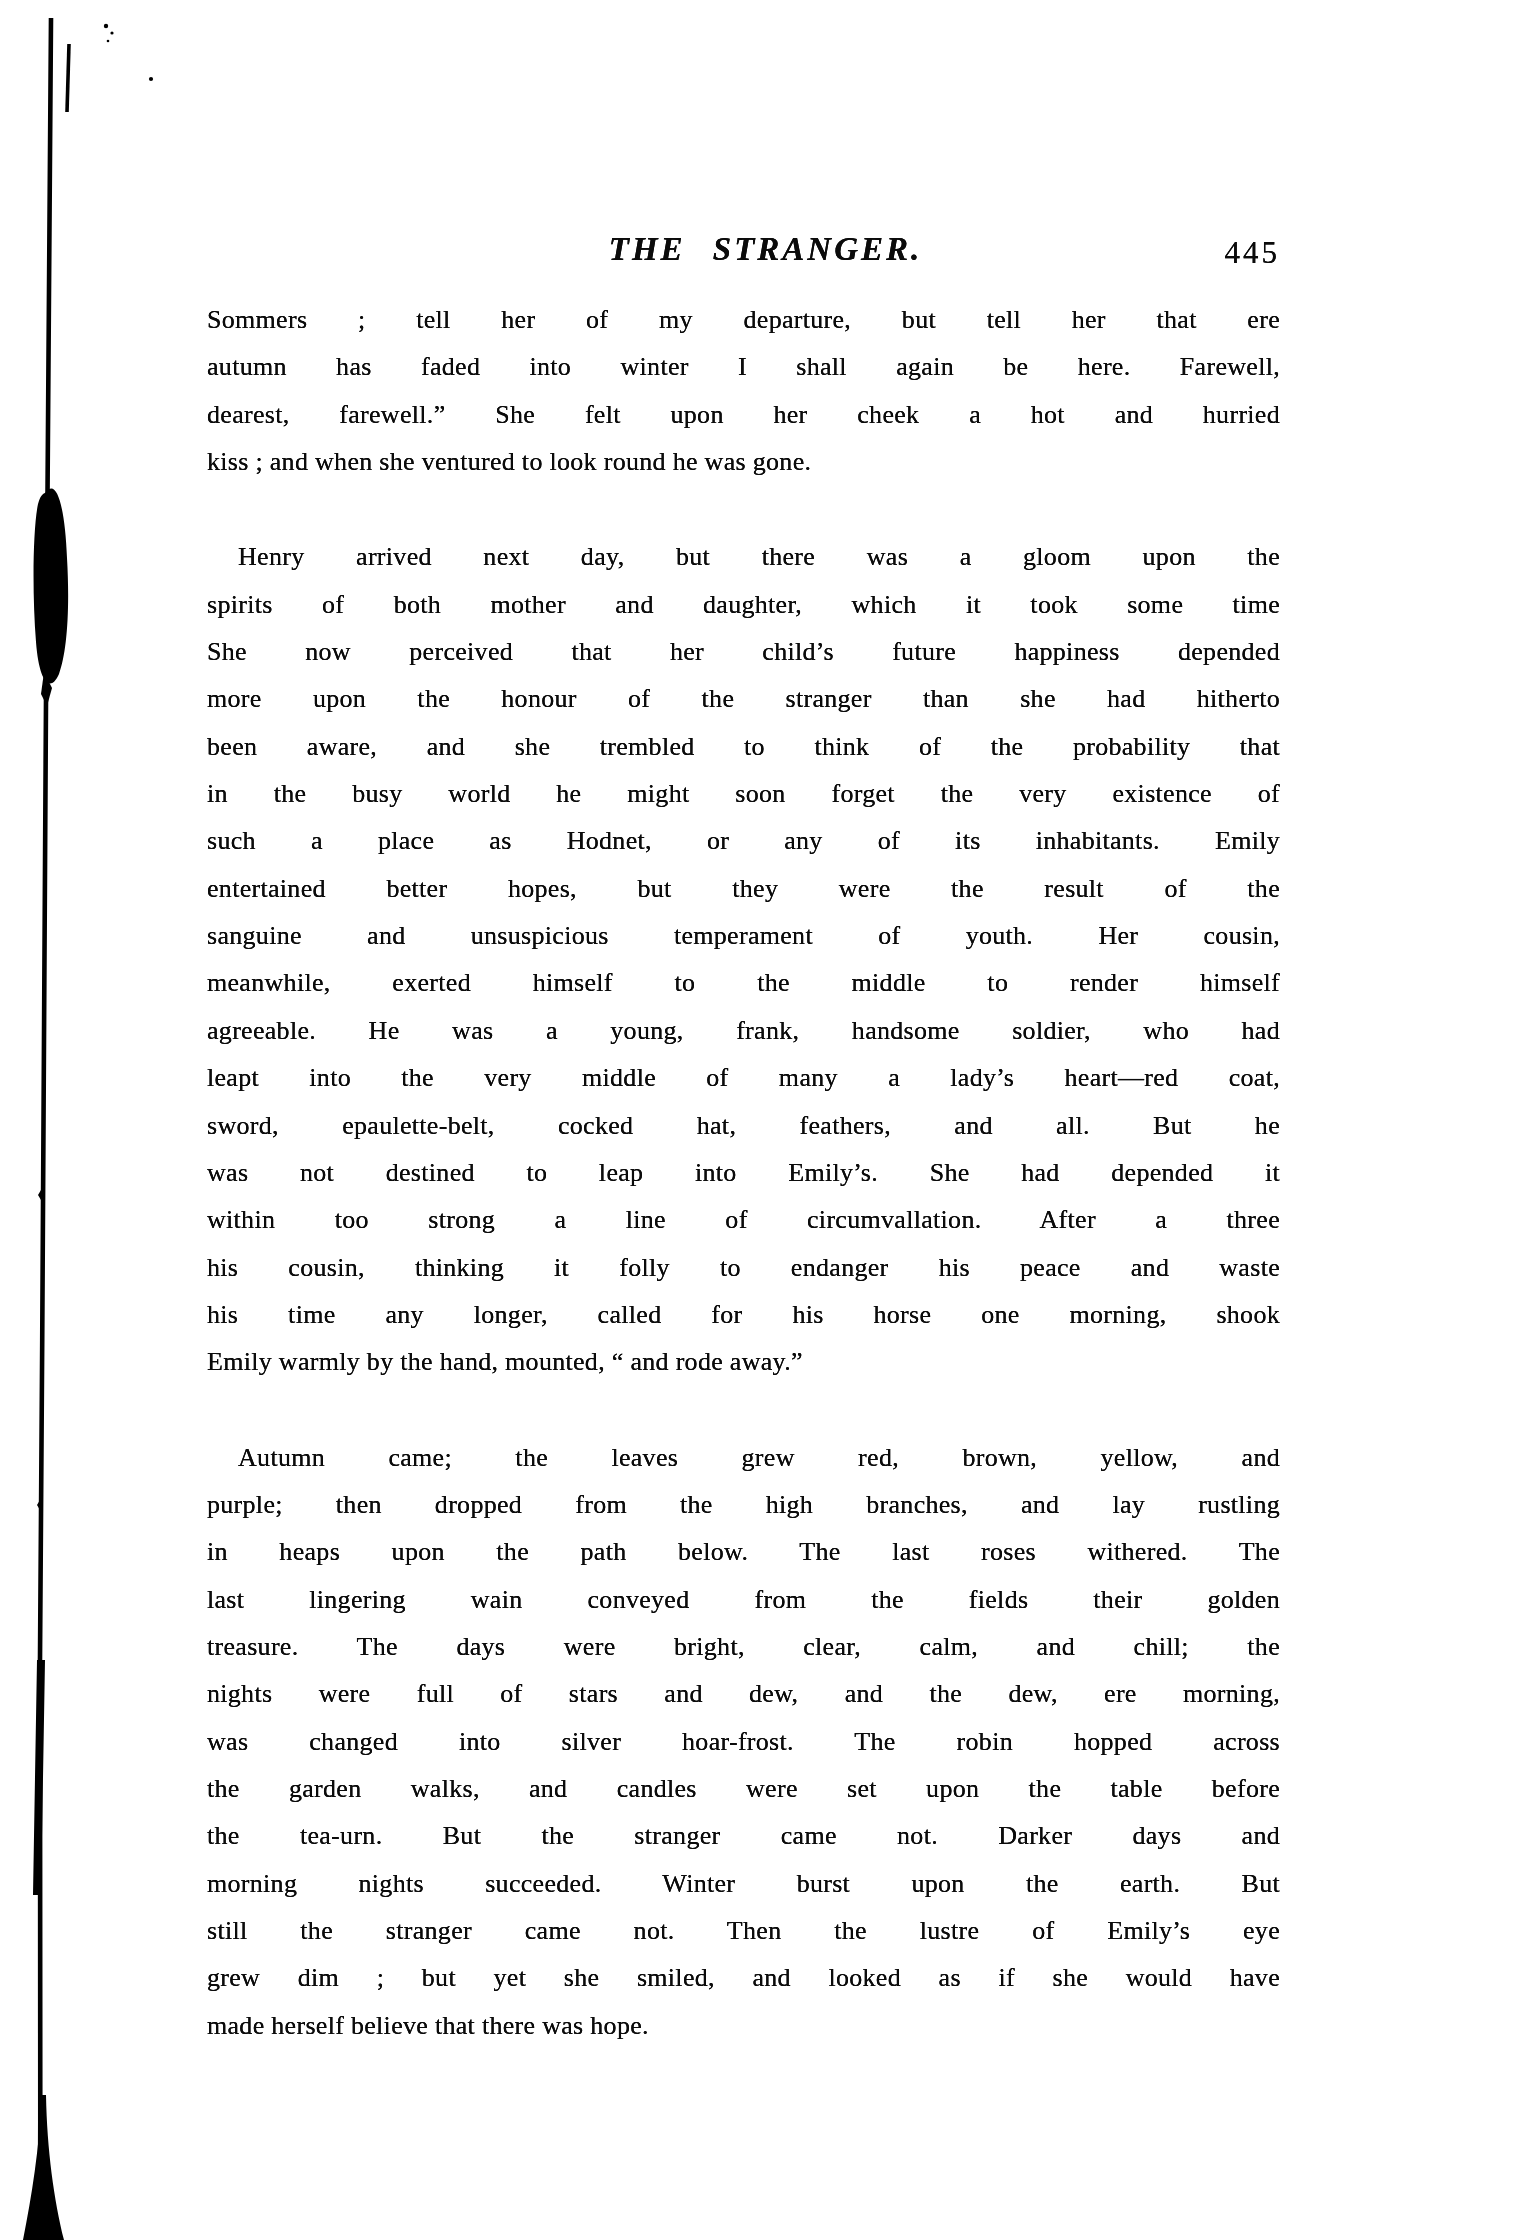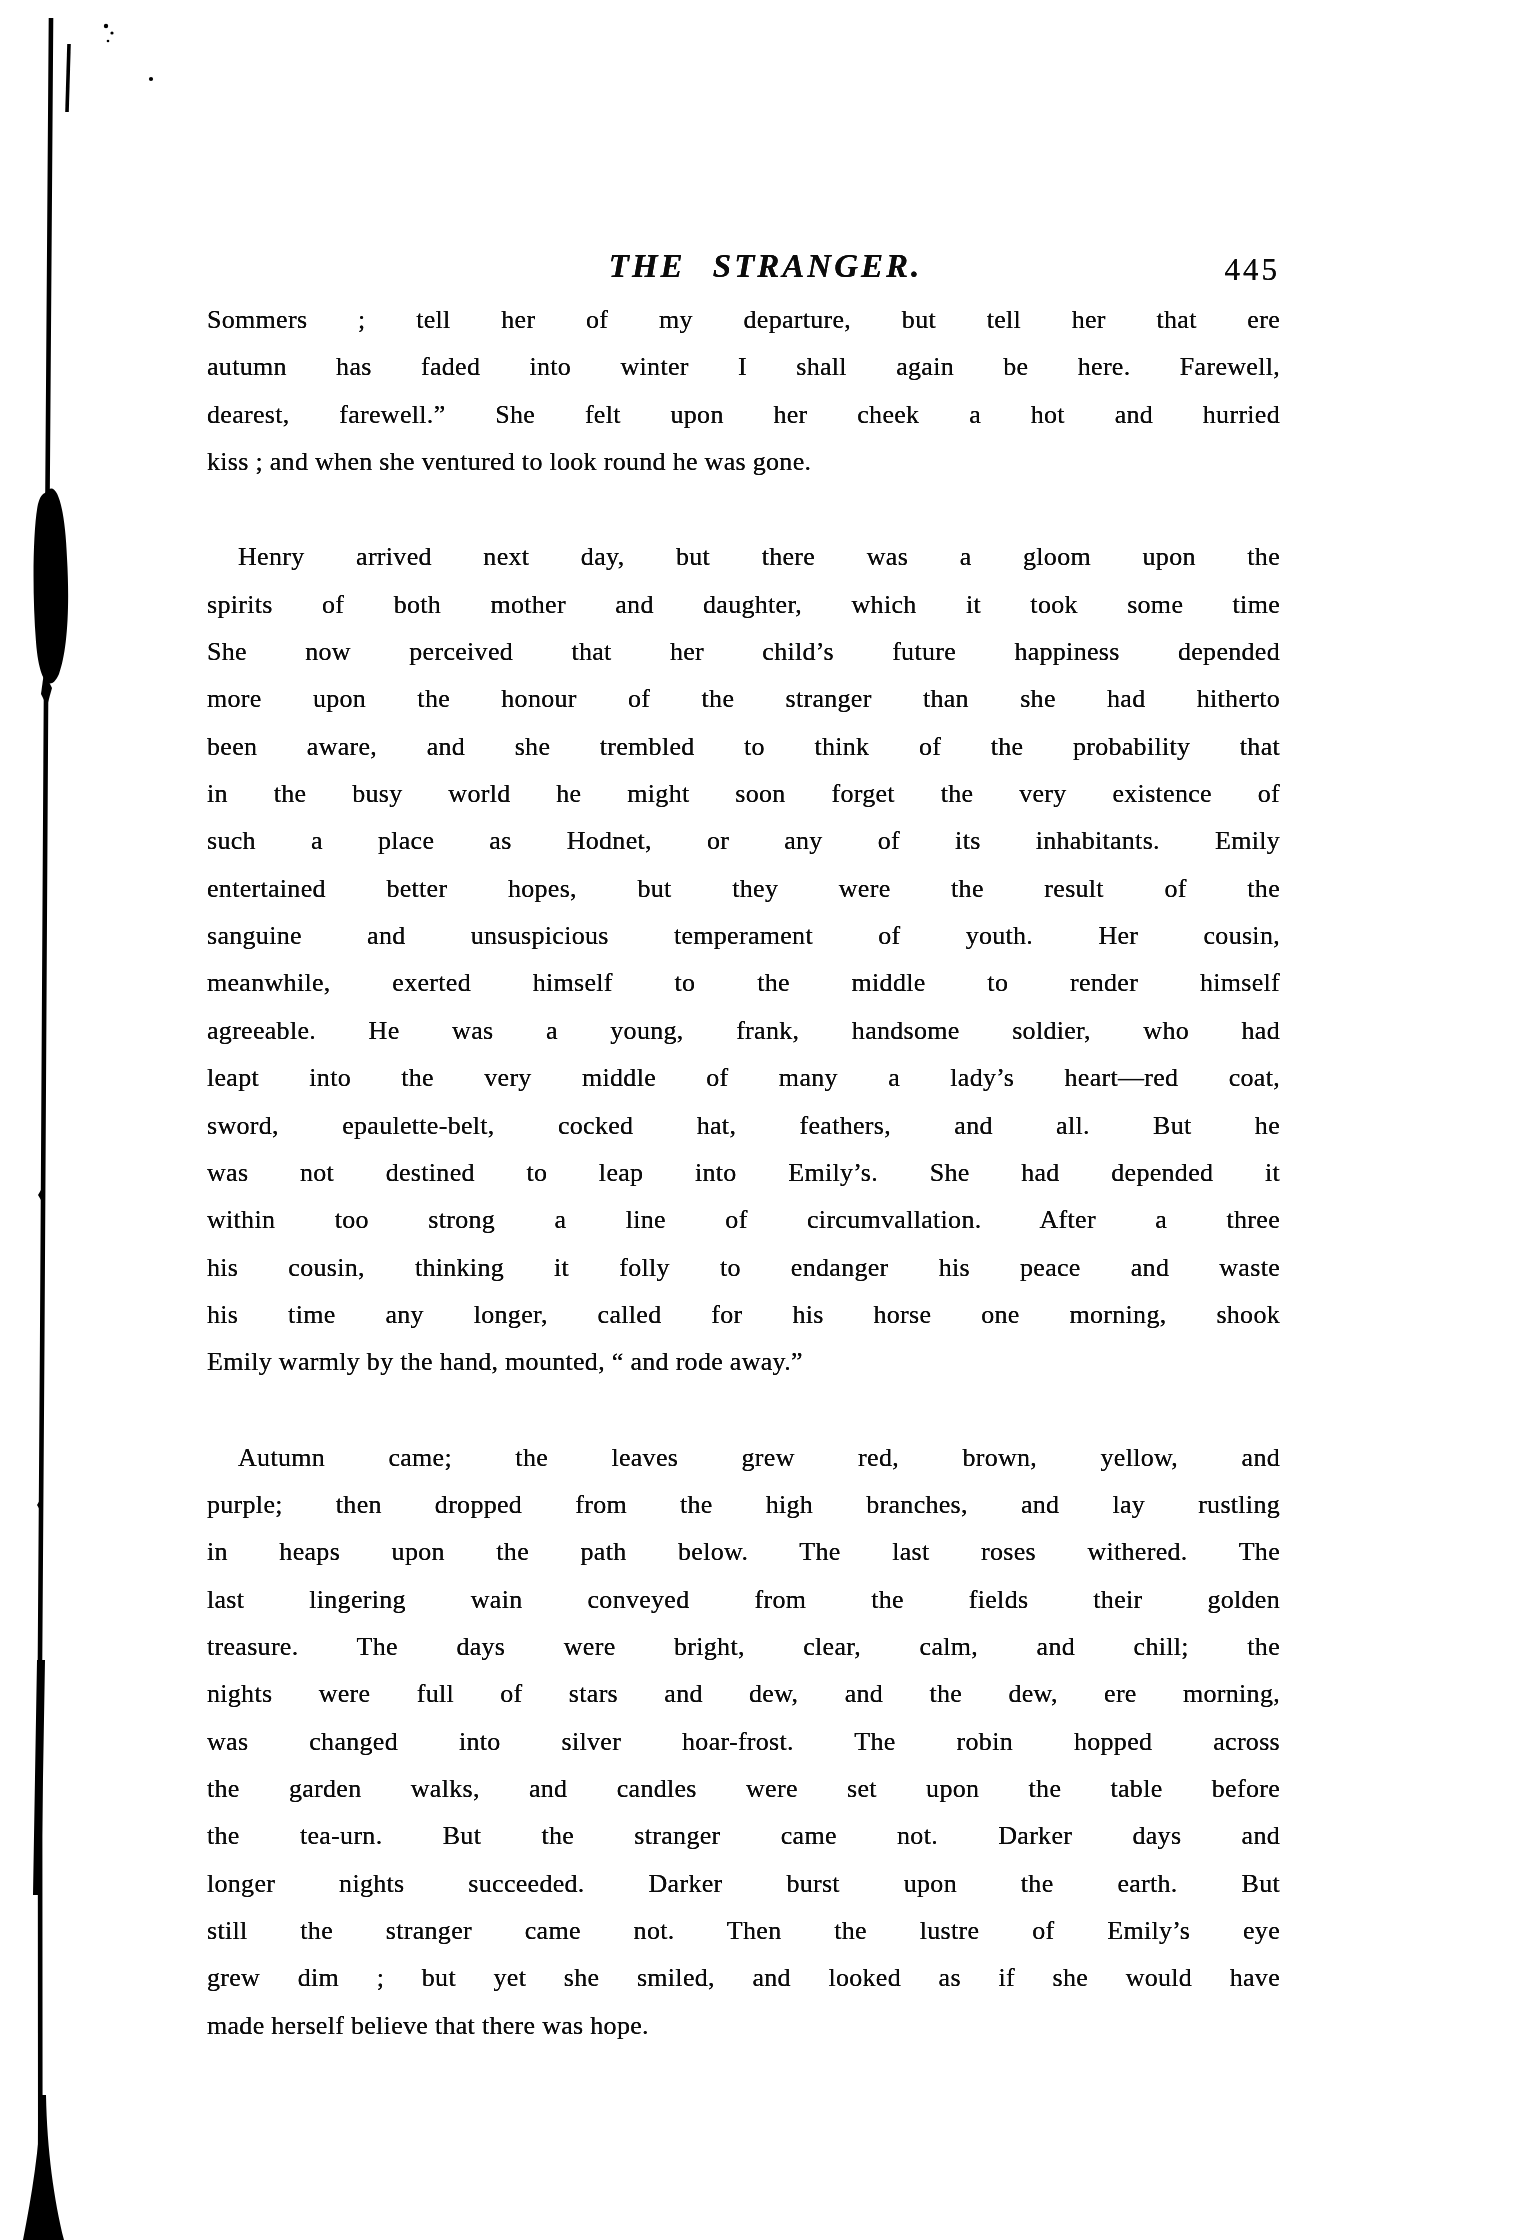--- a/index.html
+++ b/index.html
@@ -15,21 +15,21 @@
     font-family: "Liberation Serif", "DejaVu Serif", serif;
     color: #0b0b0b;
   }
   .artifacts {
     position: absolute; left: 0; top: 0;
     width: 200px; height: 2240px;
   }
   .header {
     position: absolute;
     left: 207px; top: 231px;
-    width: 1073px; height: 42px; margin-top: 17px;
+    width: 1073px; height: 42px;
   }
   .running-title {
     position: absolute; left: 0; right: 0; top: 0;
     text-align: center;
     transform: translateX(22px);
     font-style: italic;
     font-weight: bold;
     font-size: 33px;
     letter-spacing: 3px;
     word-spacing: 16px;
@@ -116,19 +116,19 @@
       <div class="line noj">Emily warmly by the hand, mounted, “ and rode away.”</div>
       <div class="line ind">Autumn came; the leaves grew red, brown, yellow, and</div>
       <div class="line">purple; then dropped from the high branches, and lay rustling</div>
       <div class="line">in heaps upon the path below.  The last roses withered.  The</div>
       <div class="line">last lingering wain conveyed from the fields their golden</div>
       <div class="line">treasure.  The days were bright, clear, calm, and chill; the</div>
       <div class="line">nights were full of stars and dew, and the dew, ere morning,</div>
       <div class="line">was changed into silver hoar-frost.  The robin hopped across</div>
       <div class="line">the garden walks, and candles were set upon the table before</div>
       <div class="line">the tea-urn.  But the stranger came not.  Darker days and</div>
-      <div class="line">longer nights succeeded.  Darker burst upon the earth.  But</div>
+      <div class="line">morning nights succeeded.  Winter burst upon the earth.  But</div>
       <div class="line">still the stranger came not.  Then the lustre of Emily’s eye</div>
       <div class="line">grew dim ; but yet she smiled, and looked as if she would have</div>
       <div class="line noj">made herself believe that there was hope.</div>
     </div>
 
 </div>
 
 </body></html>

